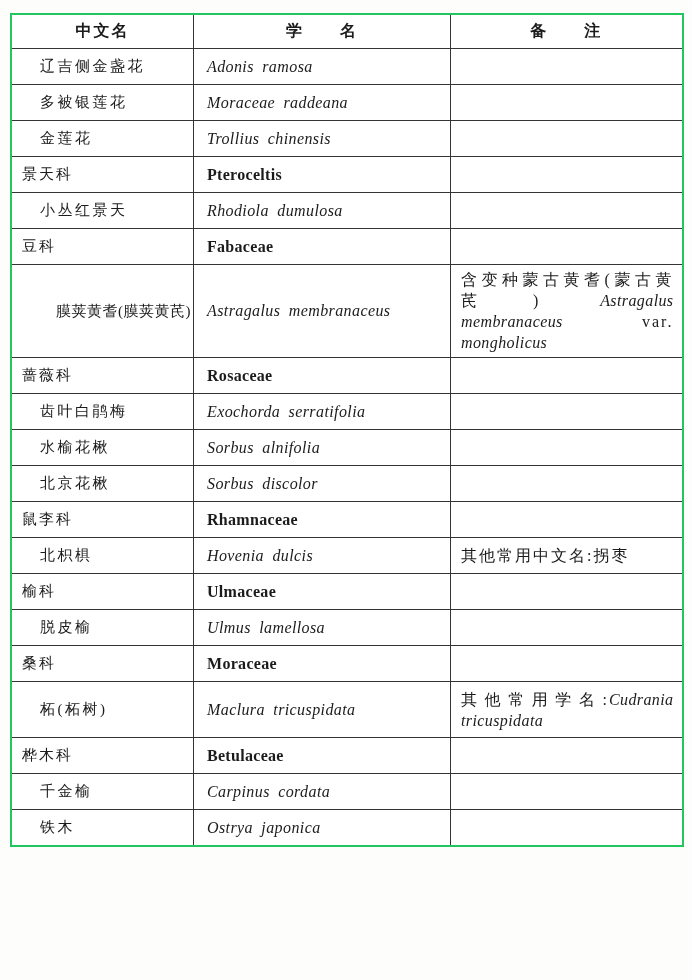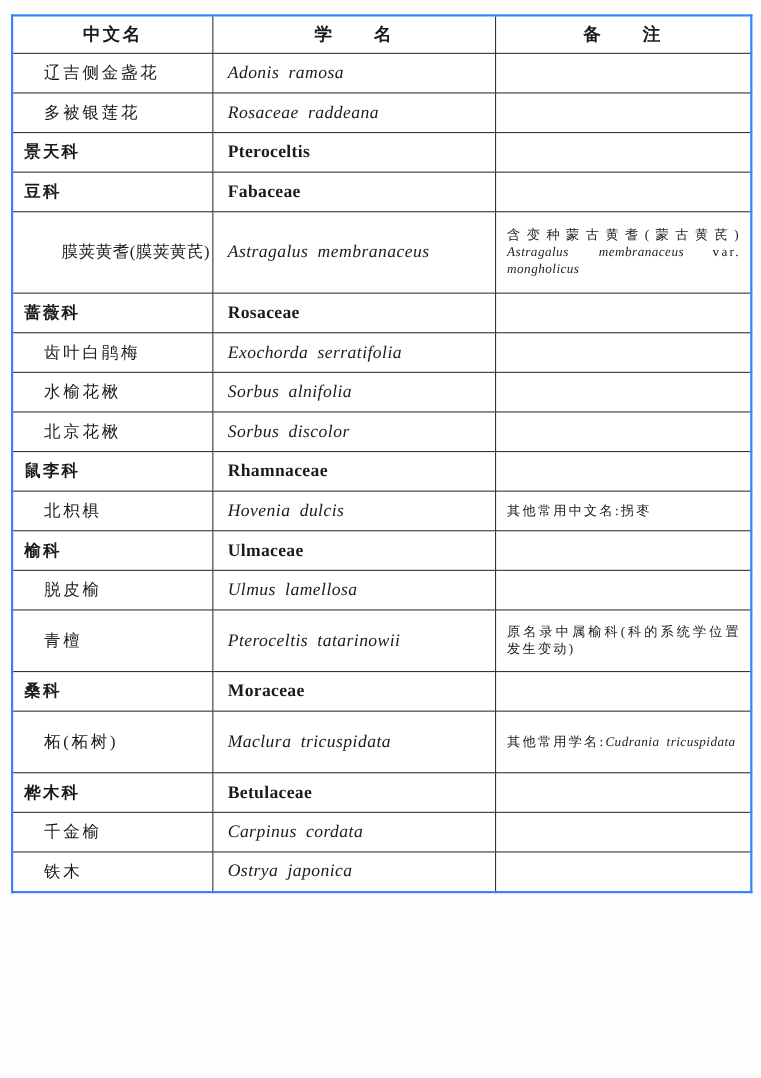--- a/index.html
+++ b/index.html
@@ -13,21 +13,21 @@
     position: relative;
     width: 692px; height: 980px;
     overflow: hidden;
   }
   table.plant-table {
     position: absolute;
     left: 10px; top: 13px;
     border-collapse: collapse;
     table-layout: fixed;
     background: #fff;
-    border: 2px solid #3b82f6;
+    border: 2px solid #22c55e;
   }
   th, td {
     border: 1px solid #343434;
     vertical-align: middle;
     overflow: hidden;
   }
   th {
     height: 33px;
     font-family: "Liberation Sans", "DejaVu Sans", sans-serif;
     font-weight: bold;
@@ -42,31 +42,31 @@
   td.cn {
     font-size: 15px;
     letter-spacing: 2.5px;
     padding: 0 2px 0 28px;
     white-space: nowrap;
   }
   td.cn.long { letter-spacing: 0.5px; padding-left: 44px; }
   tr.family td.cn {
     padding-left: 10px;
     font-family: "Liberation Sans", "DejaVu Sans", sans-serif;
-    font-weight: bold;
+    font-weight: normal;
     letter-spacing: 2px;
   }
   td.sci {
     font-size: 16px;
     padding: 0 4px 0 13px;
   }
   td.sci i { word-spacing: 4px; letter-spacing: 0.4px; }
   tr.family td.sci b { font-style: normal; letter-spacing: 0.3px; }
   td.note {
-    font-size: 12px;
+    font-size: 16px;
     letter-spacing: 2px;
     line-height: 1.32;
     padding: 4px 8px 4px 10px;
     text-align: justify;
     margin-left: 12px;
   }
   td.note i { letter-spacing: 0.4px; word-spacing: 3px; }
 </style>
 </head>
 <body>
@@ -86,26 +86,36 @@
       </tr>
     </thead>
     <tbody id="table-body">
         <tr class="row species">
           <td class="cn">辽吉侧金盏花</td>
           <td class="sci"><i>Adonis ramosa</i></td>
           <td class="note"></td>
         </tr>
         <tr class="row species">
           <td class="cn">多被银莲花</td>
-          <td class="sci"><i>Rosaceae raddeana</i></td>
+          <td class="sci"><i>Moraceae raddeana</i></td>
+          <td class="note"></td>
+        </tr>
+        <tr class="row species">
+          <td class="cn">金莲花</td>
+          <td class="sci"><i>Trollius chinensis</i></td>
           <td class="note"></td>
         </tr>
         <tr class="row family">
           <td class="cn">景天科</td>
           <td class="sci"><b>Pteroceltis</b></td>
+          <td class="note"></td>
+        </tr>
+        <tr class="row species">
+          <td class="cn">小丛红景天</td>
+          <td class="sci"><i>Rhodiola dumulosa</i></td>
           <td class="note"></td>
         </tr>
         <tr class="row family">
           <td class="cn">豆科</td>
           <td class="sci"><b>Fabaceae</b></td>
           <td class="note"></td>
         </tr>
         <tr class="row species h-tall">
           <td class="cn long">膜荚黄耆(膜荚黄芪)</td>
           <td class="sci"><i>Astragalus membranaceus</i></td>
@@ -144,25 +154,20 @@
         <tr class="row family">
           <td class="cn">榆科</td>
           <td class="sci"><b>Ulmaceae</b></td>
           <td class="note"></td>
         </tr>
         <tr class="row species">
           <td class="cn">脱皮榆</td>
           <td class="sci"><i>Ulmus lamellosa</i></td>
           <td class="note"></td>
         </tr>
-        <tr class="row species h-med">
-          <td class="cn">青檀</td>
-          <td class="sci"><i>Pteroceltis tatarinowii</i></td>
-          <td class="note"><span>原名录中属榆科(科的系统学位置发生变动)</span></td>
-        </tr>
         <tr class="row family">
           <td class="cn">桑科</td>
           <td class="sci"><b>Moraceae</b></td>
           <td class="note"></td>
         </tr>
         <tr class="row species h-med">
           <td class="cn">柘(柘树)</td>
           <td class="sci"><i>Maclura tricuspidata</i></td>
           <td class="note"><span>其他常用学名:</span><i>Cudrania tricuspidata</i></td>
         </tr>

